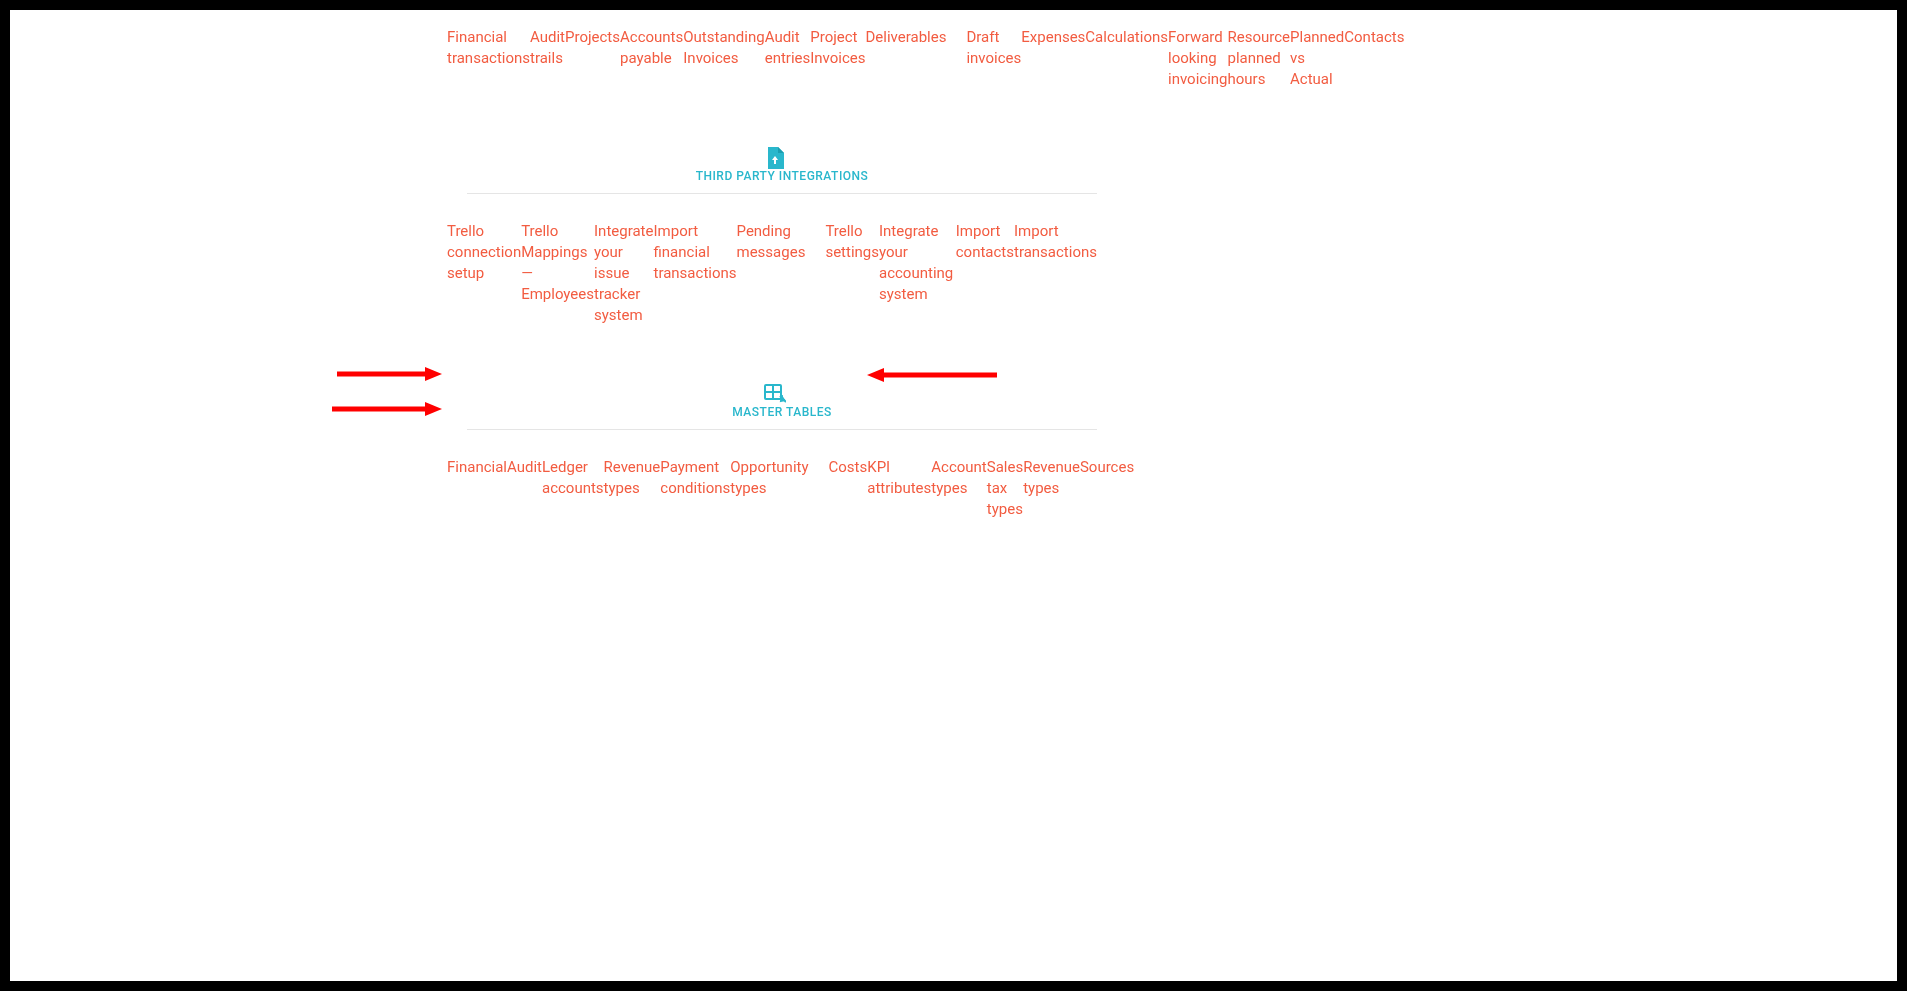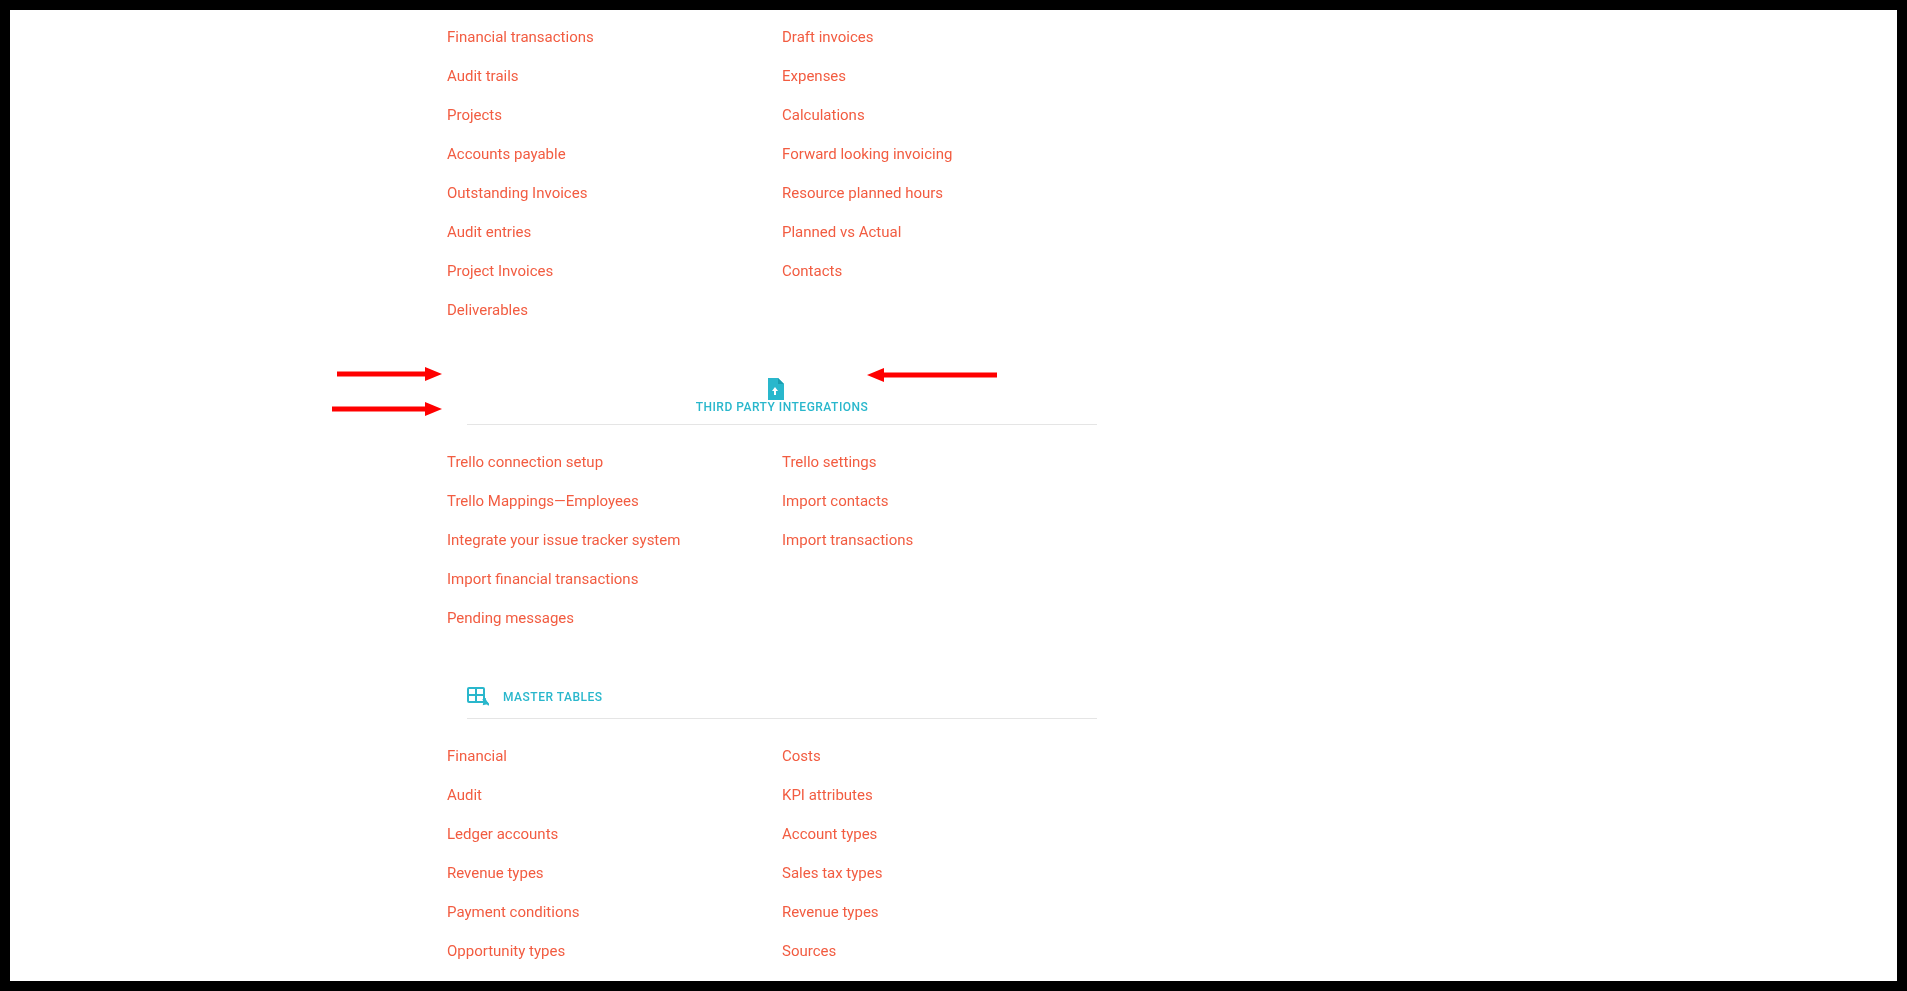--- a/index.html
+++ b/index.html
@@ -59,21 +59,21 @@
       font-size: 15px;
       font-weight: 400;
       text-decoration: none;
       cursor: pointer;
       display: block;
       padding: 9px 0;
       line-height: 1.4;
     }
     .col {
       display: flex;
-      flex-direction: column;
+      flex-direction: row;
     }
     .arrow-annotation {
       position: absolute;
       pointer-events: none;
     }
   </style>
 </head>
 <body>
 
 <div class="page-wrapper">
@@ -117,28 +117,29 @@
       <div class="link-grid">
         <div class="col">
           <a class="link-item">Trello connection setup</a>
           <a class="link-item">Trello Mappings—Employees</a>
           <a class="link-item">Integrate your issue tracker system</a>
           <a class="link-item">Import financial transactions</a>
           <a class="link-item">Pending messages</a>
         </div>
         <div class="col">
           <a class="link-item">Trello settings</a>
+          <a class="link-item">Integrate your accounting system</a>
           <a class="link-item">Import contacts</a>
           <a class="link-item">Import transactions</a>
         </div>
       </div>
     </div>
 
     <div class="section">
-      <div class="section-header" style="margin-left:20px;">
+      <div class="section-header" style="margin-left:20px;flex-direction:column;">
         <span class="icon-box">
           <svg width="22" height="20" viewBox="0 0 22 20">
             <rect x="0" y="0" width="18" height="16" rx="2" fill="#29b7cc"></rect>
             <rect x="2" y="2" width="6" height="5" fill="#fff"></rect>
             <rect x="10" y="2" width="6" height="5" fill="#fff"></rect>
             <rect x="2" y="9" width="6" height="5" fill="#fff"></rect>
             <rect x="10" y="9" width="6" height="5" fill="#fff"></rect>
             <path d="M16 12 L22 18 M18 11 L17 17 L21 16" stroke="#29b7cc" stroke-width="2" fill="#29b7cc"></path>
           </svg>
         </span>

